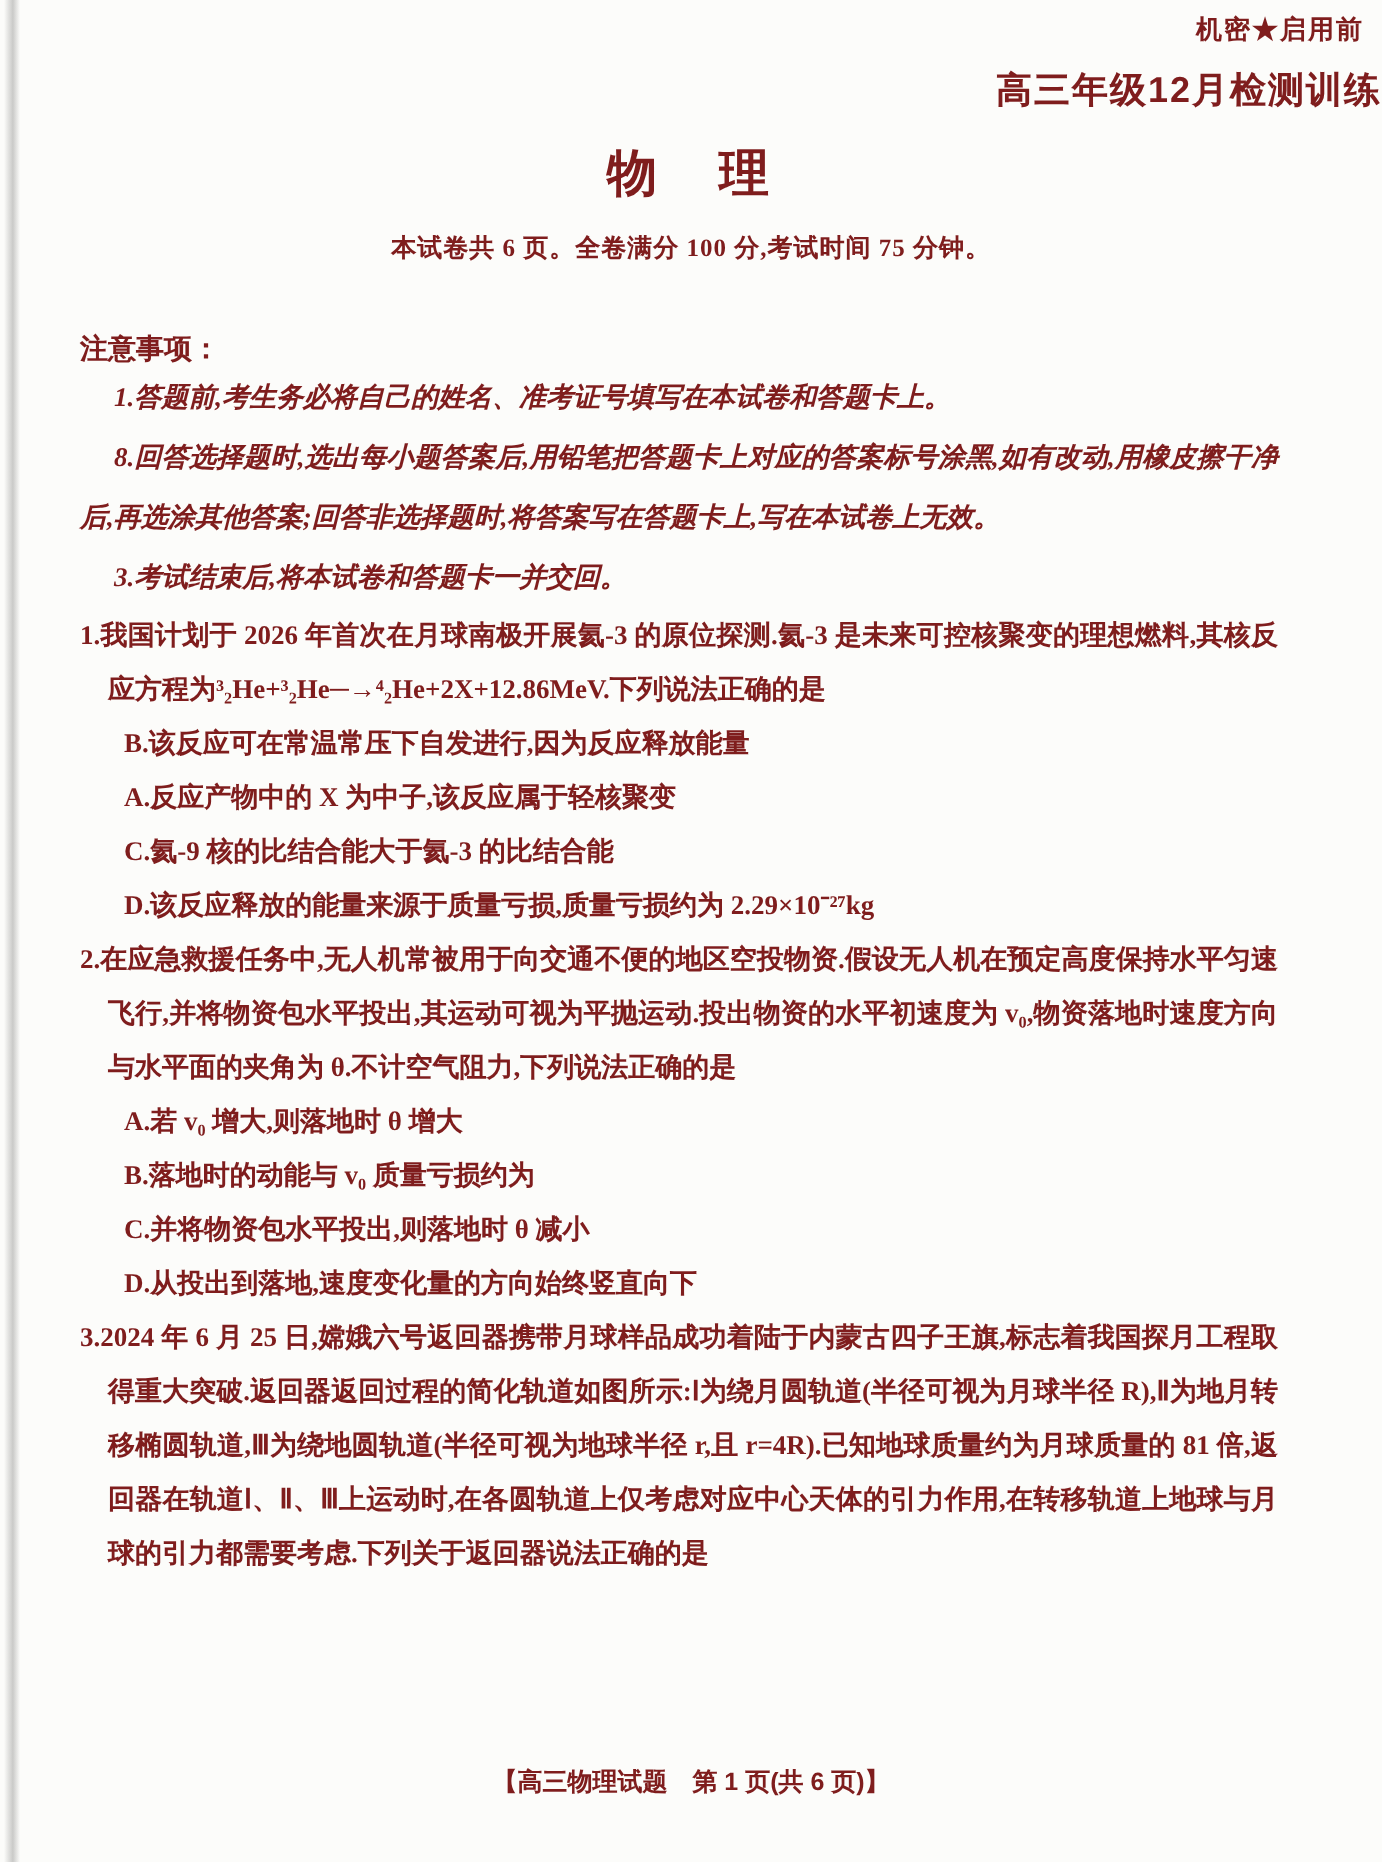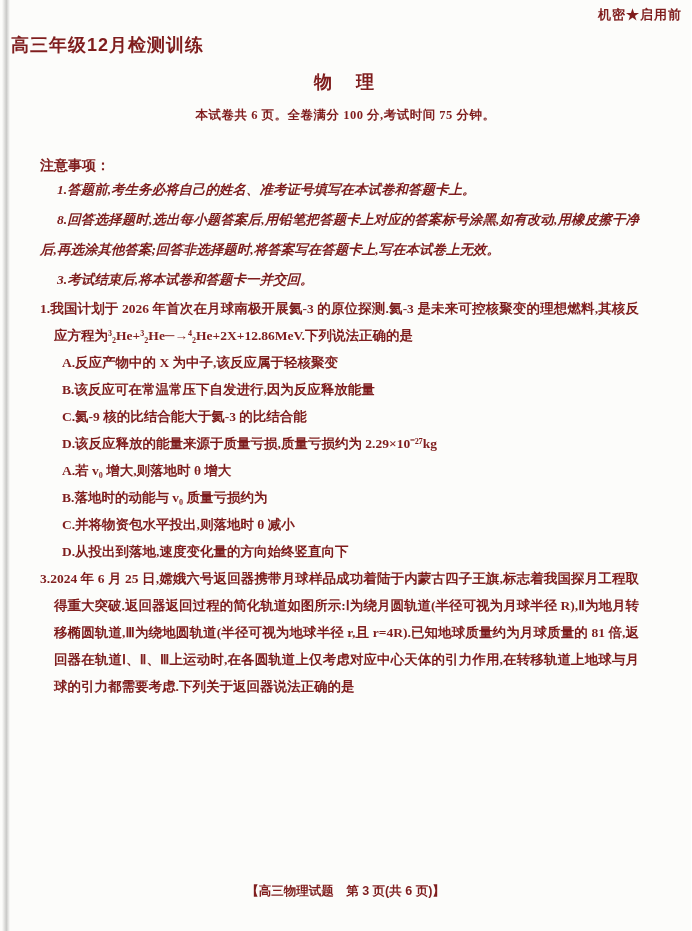--- a/index.html
+++ b/index.html
@@ -16,28 +16,28 @@
     position:absolute;left:2px;top:0;width:8px;height:100%;
     background:linear-gradient(to right, rgba(120,120,118,0), rgba(120,120,118,0.38) 55%, rgba(120,120,118,0));
     pointer-events:none;
   }
   .classification{
     position:absolute;top:6px;right:9px;
     font-family:"Liberation Sans",sans-serif;
     font-weight:700;font-size:13px;letter-spacing:1px;
   }
   .title{
-    margin:33px 0 0 0;text-align:left;
+    margin:33px 0 0 0;text-align:right;
     font-family:"Liberation Sans",sans-serif;
     font-weight:700;font-size:18px;letter-spacing:1px;padding-left:11px;
   }
   .subject{
     margin:13px 0 0 0;text-align:center;
     font-family:Liberation Serif, serif;
-    font-weight:700;font-size:18px;letter-spacing:3px;
+    font-weight:700;font-size:25px;letter-spacing:3px;
   }
   .exam-info{
     margin:13px 0 0 0;text-align:center;
     font-size:12.5px;font-weight:600;letter-spacing:0.5px;
   }
   .content{padding:0 52px 0 40px;}
   .notice-heading{
     margin:33px 0 0 0;
     font-family:"Liberation Sans",sans-serif;
     font-weight:700;font-size:14px;
@@ -81,33 +81,34 @@
 
     <div class="notice-heading">注意事项：</div>
 
     <p class="notice-item">1.答题前,考生务必将自己的姓名、准考证号填写在本试卷和答题卡上。</p>
     <p class="notice-item">8.回答选择题时,选出每小题答案后,用铅笔把答题卡上对应的答案标号涂黑,如有改动,用橡皮擦干净后,再选涂其他答案;回答非选择题时,将答案写在答题卡上,写在本试卷上无效。</p>
     <p class="notice-item">3.考试结束后,将本试卷和答题卡一并交回。</p>
 
 
     <div class="question">
       <p class="stem"><span>1.</span><span>我国计划于 2026 年首次在月球南极开展氦-3 的原位探测.氦-3 是未来可控核聚变的理想燃料,其核反应方程为³₂He+³₂He─→⁴₂He+2X+12.86MeV.下列说法正确的是</span></p>
+      <p class="option">B.该反应可在常温常压下自发进行,因为反应释放能量</p>
       <p class="option">A.反应产物中的 X 为中子,该反应属于轻核聚变</p>
-      <p class="option">B.该反应可在常温常压下自发进行,因为反应释放能量</p>
       <p class="option">C.氦-9 核的比结合能大于氦-3 的比结合能</p>
       <p class="option">D.该反应释放的能量来源于质量亏损,质量亏损约为 2.29×10⁻²⁷kg</p>
     </div>
 
     <div class="question">
+      <p class="stem"><span>2.</span><span>在应急救援任务中,无人机常被用于向交通不便的地区空投物资.假设无人机在预定高度保持水平匀速飞行,并将物资包水平投出,其运动可视为平抛运动.投出物资的水平初速度为 v₀,物资落地时速度方向与水平面的夹角为 θ.不计空气阻力,下列说法正确的是</span></p>
       <p class="option">A.若 v₀ 增大,则落地时 θ 增大</p>
       <p class="option">B.落地时的动能与 v₀ 质量亏损约为</p>
       <p class="option">C.并将物资包水平投出,则落地时 θ 减小</p>
       <p class="option">D.从投出到落地,速度变化量的方向始终竖直向下</p>
     </div>
 
     <div class="question">
       <p class="stem"><span>3.</span><span>2024 年 6 月 25 日,嫦娥六号返回器携带月球样品成功着陆于内蒙古四子王旗,标志着我国探月工程取得重大突破.返回器返回过程的简化轨道如图所示:Ⅰ为绕月圆轨道(半径可视为月球半径 R),Ⅱ为地月转移椭圆轨道,Ⅲ为绕地圆轨道(半径可视为地球半径 r,且 r=4R).已知地球质量约为月球质量的 81 倍,返回器在轨道Ⅰ、Ⅱ、Ⅲ上运动时,在各圆轨道上仅考虑对应中心天体的引力作用,在转移轨道上地球与月球的引力都需要考虑.下列关于返回器说法正确的是</span></p>
     </div>
 
   </div>
 
-  <div class="page-footer">【高三物理试题　第 3 页(共 6 页)】</div>
+  <div class="page-footer">【高三物理试题　第 1 页(共 6 页)】</div>
 </div>
 
 </body></html>

